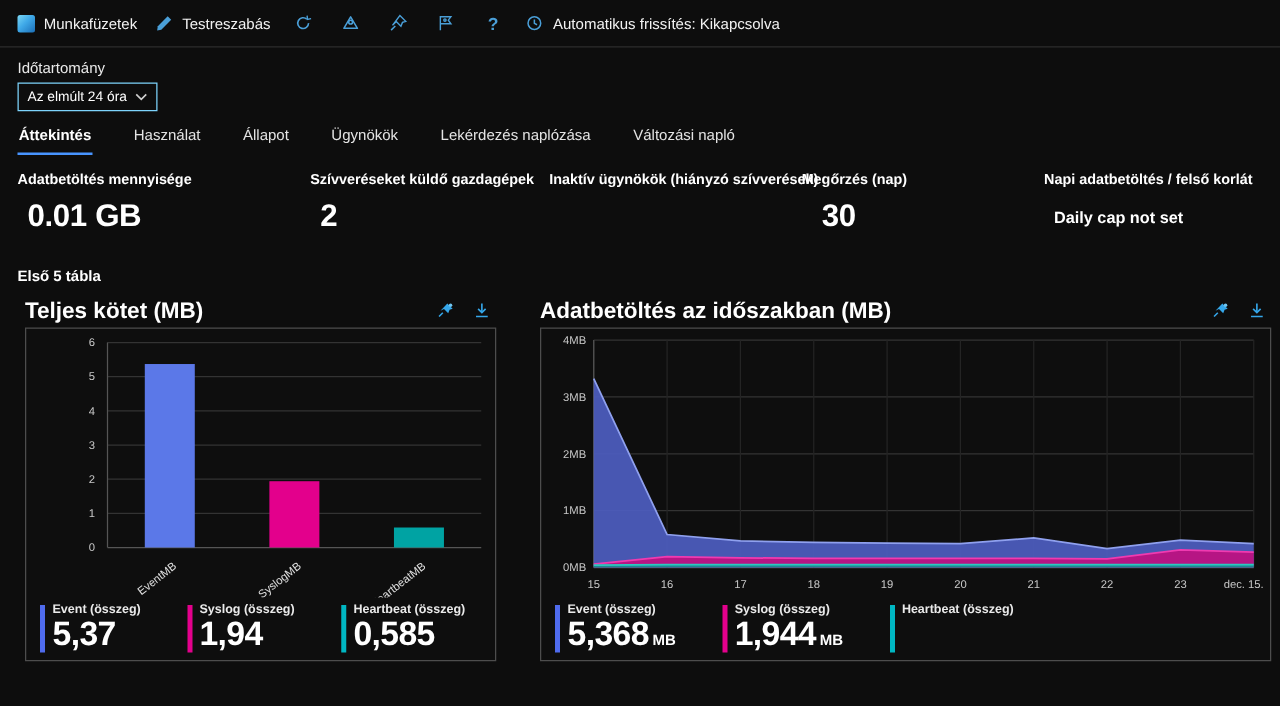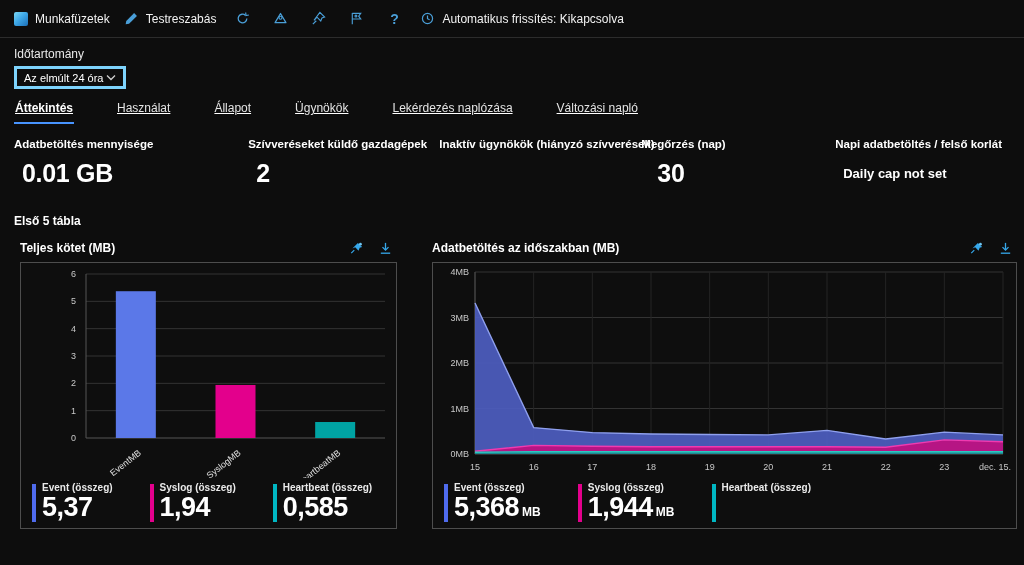--- a/index.html
+++ b/index.html
@@ -18,26 +18,26 @@
   .tb-item { display:flex; align-items:center; gap:7px; cursor:pointer; }
   .tb-label { font-size:12px; color:#f2f2f2; white-space:nowrap; }
   .logo { width:14px; height:14px; border-radius:2px;
           background:linear-gradient(135deg,#7bd7f4 0%,#3fa9e8 45%,#1b6fb8 100%); }
   .icon-btn { width:24px; height:24px; display:flex; align-items:center; justify-content:center; cursor:pointer; }
   .qmark { color:#4a9fd8; font-size:14px; font-weight:bold; }
 
   
   .time-section { padding:9px 14px 2px; }
   .time-label { font-size:12px; color:#e9e9e9; margin-bottom:5px; }
-  .dropdown { width:112px; height:23px; border:3px solid #7dd3fc; background:#0d0d0d;
+  .dropdown { width:112px; height:23px; border:1px solid #7dd3fc; background:#0d0d0d;
               display:flex; align-items:center; justify-content:space-between;
               padding:0 7px; font-size:11px; color:#fff; cursor:pointer; }
 
   
-  .tabs { display:flex; gap:42px; padding:8px 14px 0;text-decoration:underline; }
+  .tabs { display:flex; gap:32px; padding:8px 14px 0; }
   .tab { font-size:12px; color:#e4e4e4; padding:2px 1px 9px; position:relative;
          cursor:pointer; white-space:nowrap; }
   .tab.active { color:#fff; font-weight:bold; }
   .tab.active::after { content:""; position:absolute; left:0; right:0; bottom:0;
                        height:2px; background:#4894fe; }
 
   
   .stats { display:flex; padding:14px 14px 0; }
   .stat { padding-right:8px; }
   .stat:nth-child(1){ width:205px; } .stat:nth-child(2){ width:206px;margin-left:44px; }
@@ -48,21 +48,21 @@
                 font-size:25px; font-weight:bold; letter-spacing:-0.3px; }
   .stat-value.small { font-size:13px; font-weight:bold; letter-spacing:0; }
   .stat:nth-child(4) .stat-value { padding-left:16px; }
 
   
   .section-title { padding:18px 14px 4px; font-size:12px; font-weight:bold; }
   .charts-row { display:flex; gap:35px; margin:2px 7px 0 20px; }
   .panel-left { width:377px; flex:none; }
   .panel-right { flex:1; min-width:0; }
   .panel-head { height:28px; display:flex; align-items:center; justify-content:space-between; }
-  .panel-title { font-size:12px; font-weight:bold; }
+  .panel-title { font-size:18px; font-weight:bold; }
   .panel-actions { display:flex; gap:14px; align-items:center; padding-right:4px; }
   .panel-box { border:1px solid #4d4d4d; background:#0e0e0e; padding:3px 1px 6px; }
 
   .legend { display:flex; gap:37px; padding:4px 10px 0; }
   .legend-item { display:flex; gap:6px; cursor:pointer; }
   .lg-bar { width:4px; height:38px; margin-top:2px; background:#888; }
   .lg-name { font-size:10px; font-weight:bold; color:#eaeaea; white-space:nowrap; }
   .lg-valrow { display:flex; align-items:baseline; }
   .lg-value { font-size:27px; font-weight:bold; line-height:1.05; letter-spacing:-0.5px; }
   .lg-unit { font-size:12px; font-weight:bold; margin-left:3px; }

